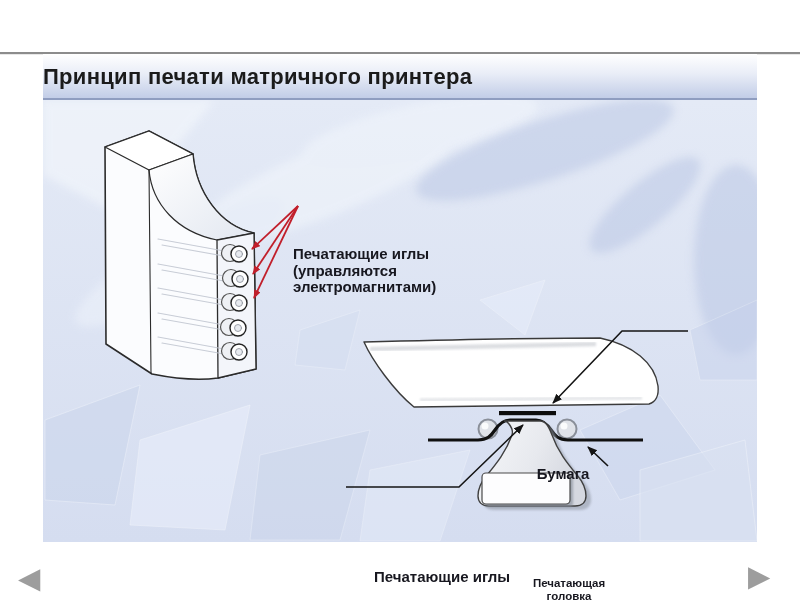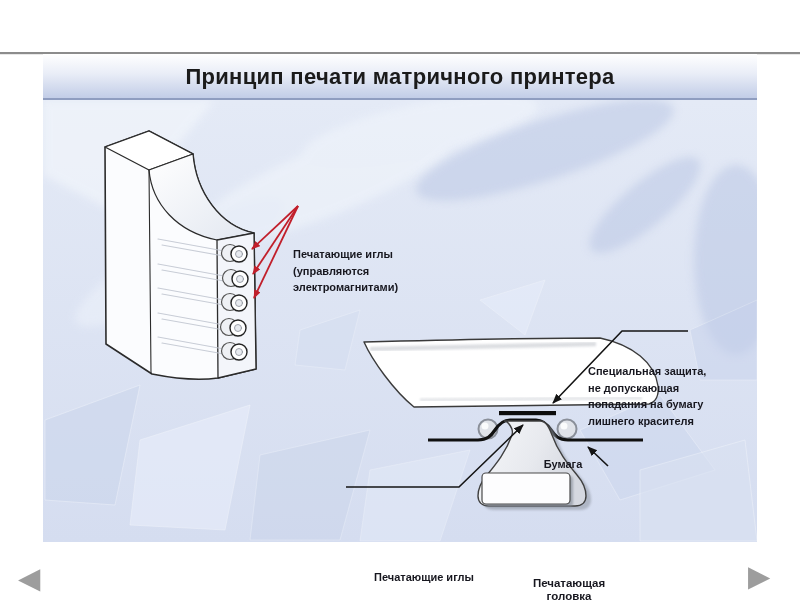--- a/index.html
+++ b/index.html
@@ -4,28 +4,28 @@
 <style>
   html,body{margin:0;padding:0;background:#ffffff;}
   #page{position:relative;width:800px;height:600px;background:#ffffff;overflow:hidden;
         font-family:"Liberation Sans",sans-serif;}
   #top-rule{position:absolute;left:0;top:52px;width:800px;height:2px;background:#8c8c8c;
         border-bottom:1px solid #e8e8e8;}
   #slide{position:absolute;left:43px;top:54px;width:714px;height:488px;}
   #title-bar{position:absolute;left:0;top:0;width:714px;height:44px;
         background:linear-gradient(180deg,#ffffff 0%,#e9edf7 45%,#c2cde7 100%);
         border-bottom:2px solid #8f9dc0;}
-  #slide-title{width:100%;height:44px;line-height:46px;text-align:center;
+  #slide-title{width:100%;height:44px;line-height:46px;
         font-size:22px;font-weight:bold;color:#1b1b1b;letter-spacing:0.3px;}
   #slide-body{position:absolute;left:0;top:46px;width:714px;height:442px;background:#dde4f2;}
   #art{position:absolute;left:0;top:0;}
-  .lbl{position:absolute;font-weight:bold;font-size:11px;line-height:16.5px;
+  .lbl{position:absolute;font-weight:bold;font-size:15px;line-height:16.5px;
         color:#17171f;white-space:pre-line;z-index:3;}
   .lbl-center{text-align:center;}
-  #paper-label{left:470px;top:356px;width:100px;}
+  #paper-label{left:470px;top:366px;width:100px;}
   #pins-label{left:250px;top:146px;}
   #shield-label{left:545px;top:263px;}
   #needles-label{left:331px;top:469px;}
   #ribbon-label{left:601px;top:461px;line-height:17px;}
   #head-label{left:482px;top:477px;width:88px;font-size:11.5px;line-height:13px;}
   .nav-btn{position:absolute;color:#9d9d9d;font-size:29px;line-height:29px;
         cursor:pointer;user-select:none;z-index:5;}
   #prev-btn{left:18px;top:564px;}
   #next-btn{left:748px;top:562px;}
 </style>
@@ -187,24 +187,20 @@
         <g stroke="#141414" stroke-width="1.6" fill="none" stroke-linejoin="round">
           <path d="M346,487 L459,487 L523,425" marker-end="url(#mBlack)"></path>
           <path d="M688,331 L622,331 L553,403" marker-end="url(#mBlack)"></path>
           <path d="M608,466 L588,447" marker-end="url(#mBlack)"></path>
         </g>
       </svg>
 
       <div class="lbl" id="pins-label">Печатающие иглы
 (управляются
 электромагнитами)</div>
-      <div class="lbl" id="shield-label">Специальная защита,
-не допускающая
-попадания на бумагу
-лишнего красителя</div>
       <div class="lbl lbl-center" id="paper-label">Бумага</div>
       <div class="lbl" id="needles-label">Печатающие иглы</div>
       <div class="lbl lbl-center" id="head-label">Печатающая
 головка</div>
     </div>
   </div>
 
   <div class="nav-btn" id="prev-btn">◀</div>
   <div class="nav-btn" id="next-btn">▶</div>
 </div>

